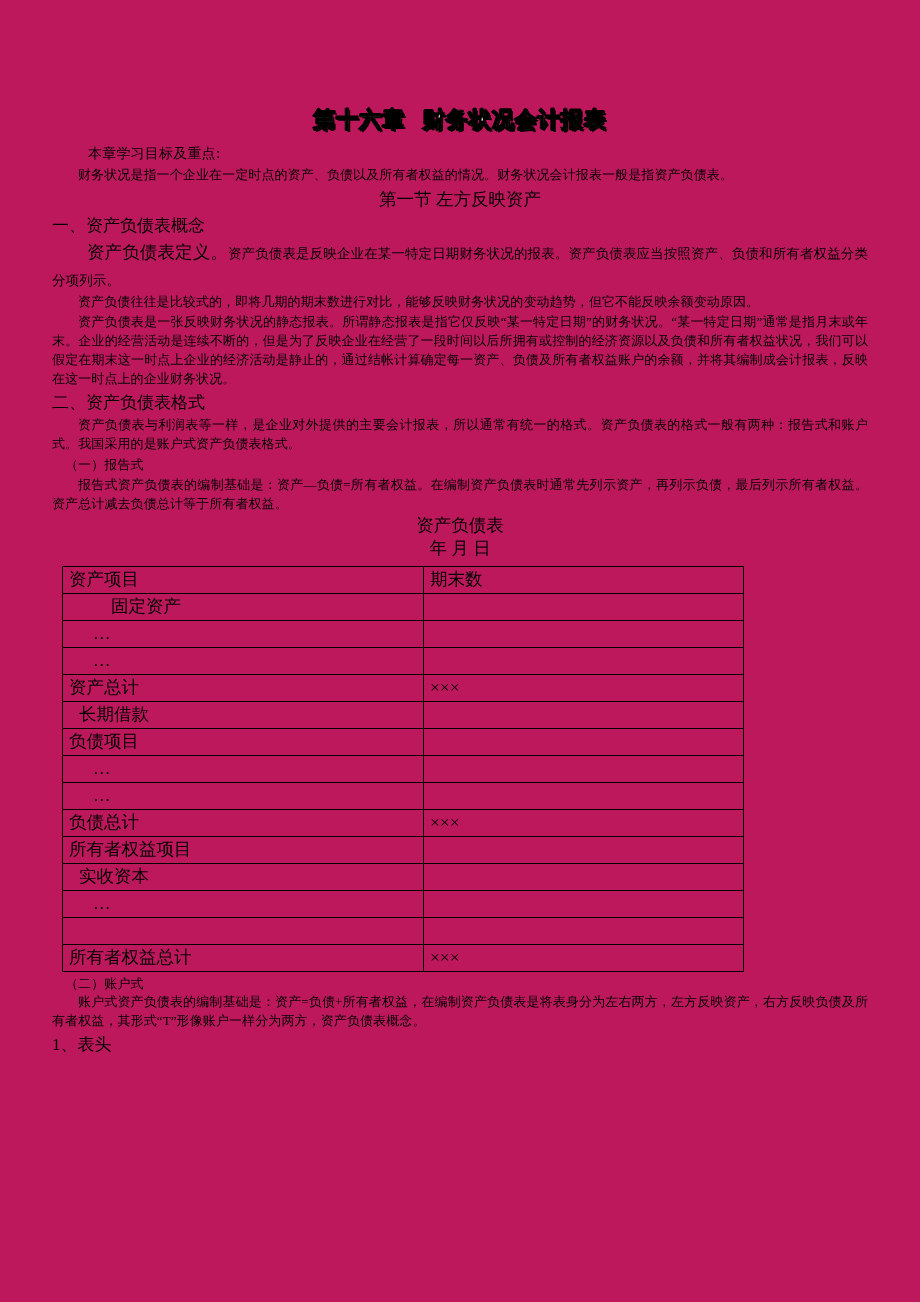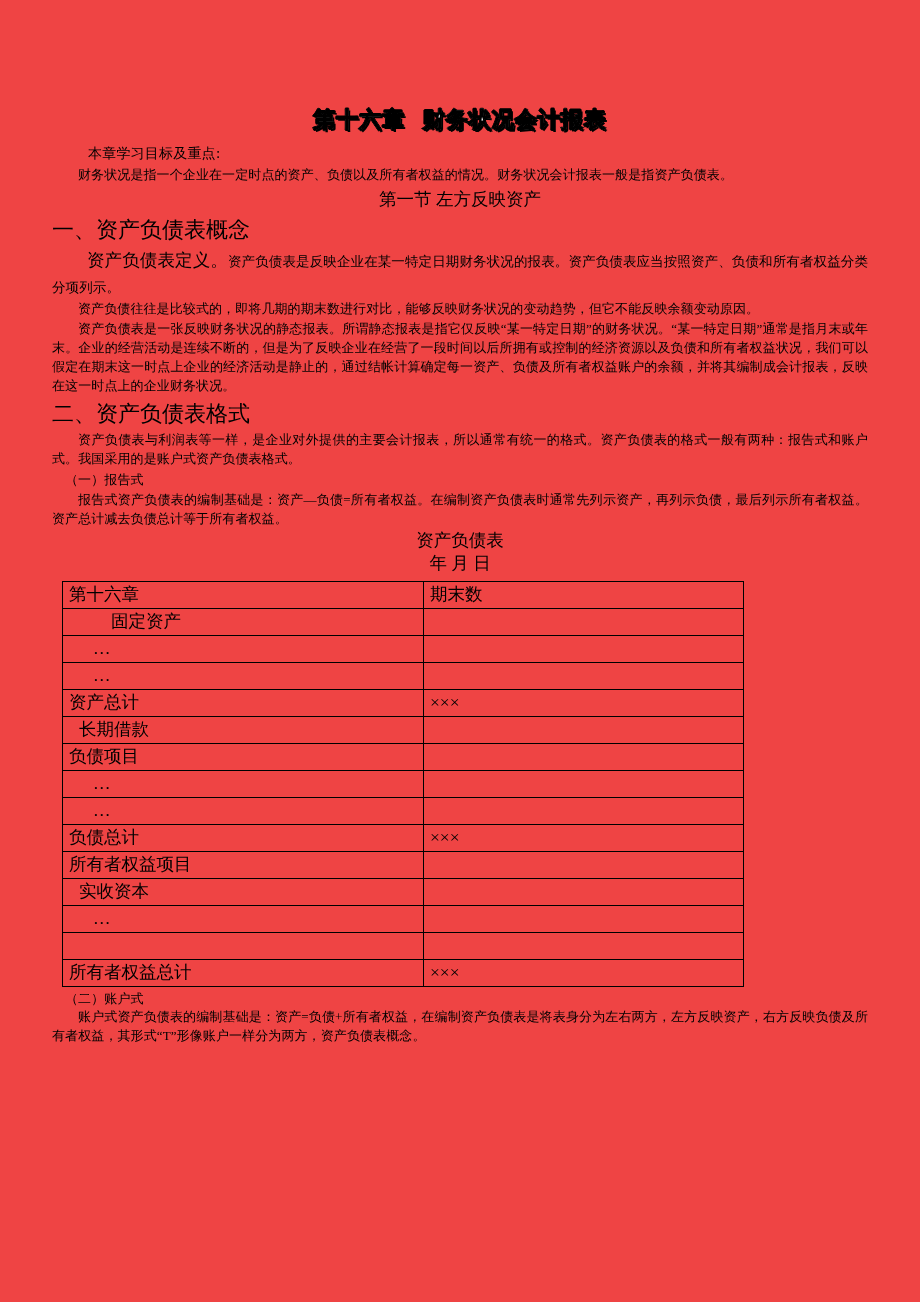--- a/index.html
+++ b/index.html
@@ -13,21 +13,21 @@
     font-family: "Liberation Serif", "DejaVu Serif", serif;
     color: #000000;
     overflow: hidden;
   }
   .page {
     position: relative;
     width: 920px;
     height: 1302px;
     box-sizing: border-box;
     padding: 0 52px;
-    background: #ef4444;
+    background: #be185d;
   }
 
   
   .chapter-title {
     text-align: center;
     font-family: "DejaVu Sans", "Liberation Sans", sans-serif;
     font-size: 22px;
     font-weight: bold;
     letter-spacing: 1px;
     margin: 0;
@@ -70,21 +70,21 @@
   }
 
   .center-line {
     text-align: center;
     font-size: 17.5px;
     line-height: 1.5;
     margin: 1px 0 0 0;
   }
 
   .heading-num {
-    font-size: 22px;
+    font-size: 17px;
     line-height: 1.5;
     margin: 1px 0 0 0;
     text-indent: 0;
     text-align: left;
   }
 
   .table-caption {
     text-align: center;
     font-size: 17.5px;
     line-height: 1.34;
@@ -149,21 +149,21 @@
   <p class="para" style="text-indent:1em">（一）报告式</p>
 
   <p class="para tight">报告式资产负债表的编制基础是：资产—负债=所有者权益。在编制资产负债表时通常先列示资产，再列示负债，最后列示所有者权益。资产总计减去负债总计等于所有者权益。</p>
 
   <p class="table-caption">资产负债表</p>
   <p class="table-caption">年    月    日</p>
 
   <table class="bs">
     <tbody>
       <tr>
-        <td class="col-item">第十六章</td>
+        <td class="col-item">资产项目</td>
         <td class="col-val">期末数</td>
       </tr>
       <tr>
         <td class="col-item ind2">固定资产</td>
         <td class="col-val"></td>
       </tr>
       <tr>
         <td class="col-item dots">…</td>
         <td class="col-val"></td>
       </tr>
@@ -216,15 +216,16 @@
         <td class="col-val">×××</td>
       </tr>
     </tbody>
   </table>
 
   <div class="tail">
     <p class="para" style="text-indent:1em">（二）账户式</p>
 
     <p class="para tight">账户式资产负债表的编制基础是：资产=负债+所有者权益，在编制资产负债表是将表身分为左右两方，左方反映资产，右方反映负债及所有者权益，其形式“T”形像账户一样分为两方，资产负债表概念。</p>
 
+    <p class="heading-num">1、表头</p>
   </div>
 
 </div>
 
 </body></html>

